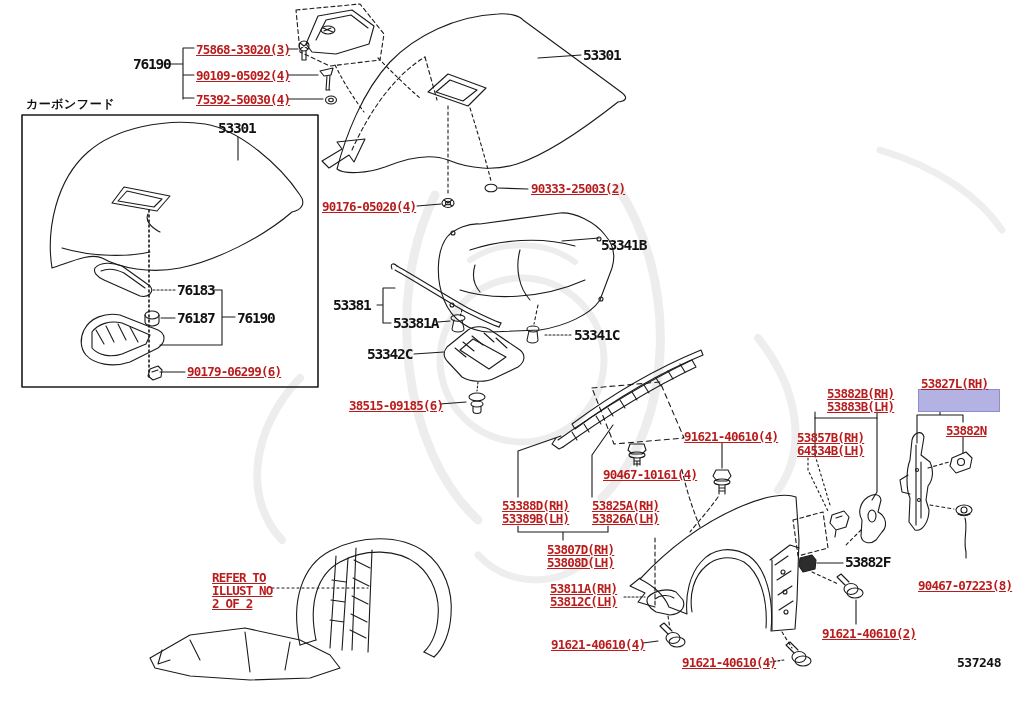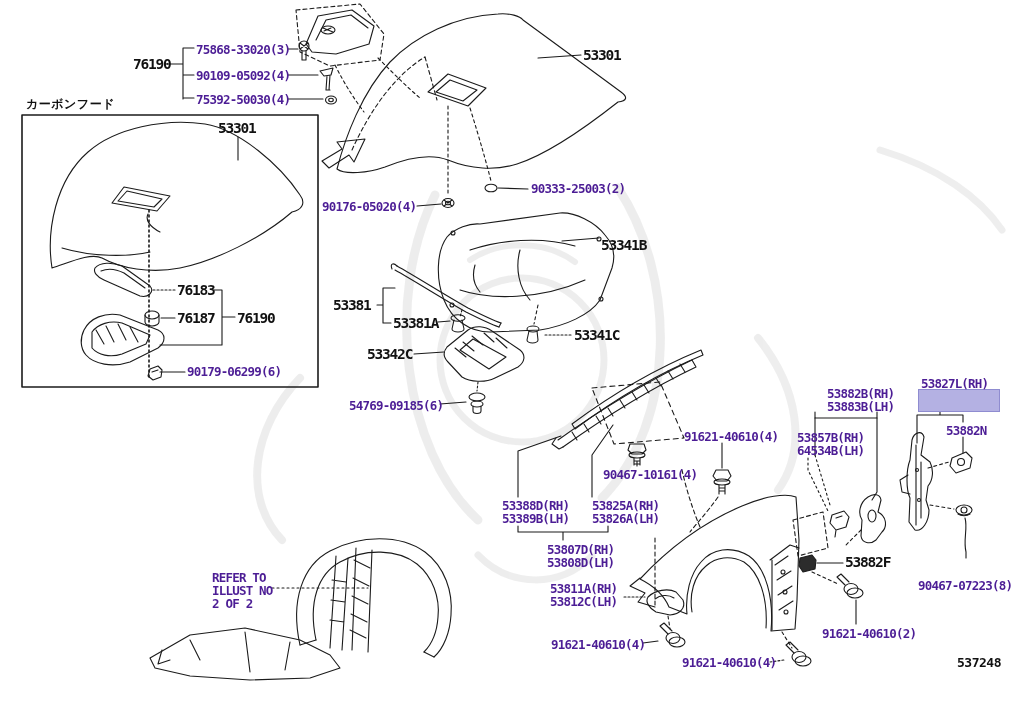--- a/index.html
+++ b/index.html
@@ -1,20 +1,20 @@
 <!DOCTYPE html>
 <html><head>
 <meta charset="utf-8">
 <style>
   html,body{margin:0;padding:0;background:#fff;}
   #canvas{position:relative;width:1024px;height:707px;background:#ffffff;overflow:hidden;
           font-family:"DejaVu Sans Mono", monospace;}
   #lineart{position:absolute;left:0;top:0;}
   .lbl{position:absolute;font:bold 12.5px "DejaVu Sans Mono",monospace;letter-spacing:-0.8px;
-       color:#4c1d95;white-space:nowrap;line-height:13px;}
+       color:#b91c1c;white-space:nowrap;line-height:13px;text-decoration:underline;}
   .lbl-lg{position:absolute;font:bold 14.5px "DejaVu Sans Mono",monospace;letter-spacing:-1.2px;
        color:#111;white-space:nowrap;line-height:15px;}
   .lbl-jp{position:absolute;font:bold 12px "DejaVu Sans",sans-serif;letter-spacing:0.5px;
        color:#111;white-space:nowrap;line-height:13px;}
   .hl-box{position:absolute;left:918px;top:389px;width:80px;height:21px;
        background:#b4b1e3;border:1px solid #8f8cd0;}
   .diag-no{position:absolute;font:bold 13px "DejaVu Sans Mono",monospace;letter-spacing:-0.5px;color:#111;}
 </style>
 </head>
 <body>
@@ -252,21 +252,21 @@
 <div class="lbl" style="left:187px;top:365px">90179-06299(6)</div>
 
 <div class="lbl-lg" style="left:583px;top:48px">53301</div>
 <div class="lbl" style="left:531px;top:182px">90333-25003(2)</div>
 <div class="lbl" style="left:322px;top:200px">90176-05020(4)</div>
 <div class="lbl-lg" style="left:601px;top:238px">53341B</div>
 <div class="lbl-lg" style="left:333px;top:298px">53381</div>
 <div class="lbl-lg" style="left:393px;top:316px">53381A</div>
 <div class="lbl-lg" style="left:367px;top:347px">53342C</div>
 <div class="lbl-lg" style="left:574px;top:328px">53341C</div>
-<div class="lbl" style="left:349px;top:399px">54769-09185(6)</div>
+<div class="lbl" style="left:349px;top:399px">38515-09185(6)</div>
 
 <div class="lbl" style="left:684px;top:430px">91621-40610(4)</div>
 <div class="lbl" style="left:603px;top:468px">90467-10161(4)</div>
 
 <div class="lbl" style="left:502px;top:499px">53388D(RH)</div>
 <div class="lbl" style="left:502px;top:512px">53389B(LH)</div>
 <div class="lbl" style="left:592px;top:499px">53825A(RH)</div>
 <div class="lbl" style="left:592px;top:512px">53826A(LH)</div>
 <div class="lbl" style="left:547px;top:543px">53807D(RH)</div>
 <div class="lbl" style="left:547px;top:556px">53808D(LH)</div>

